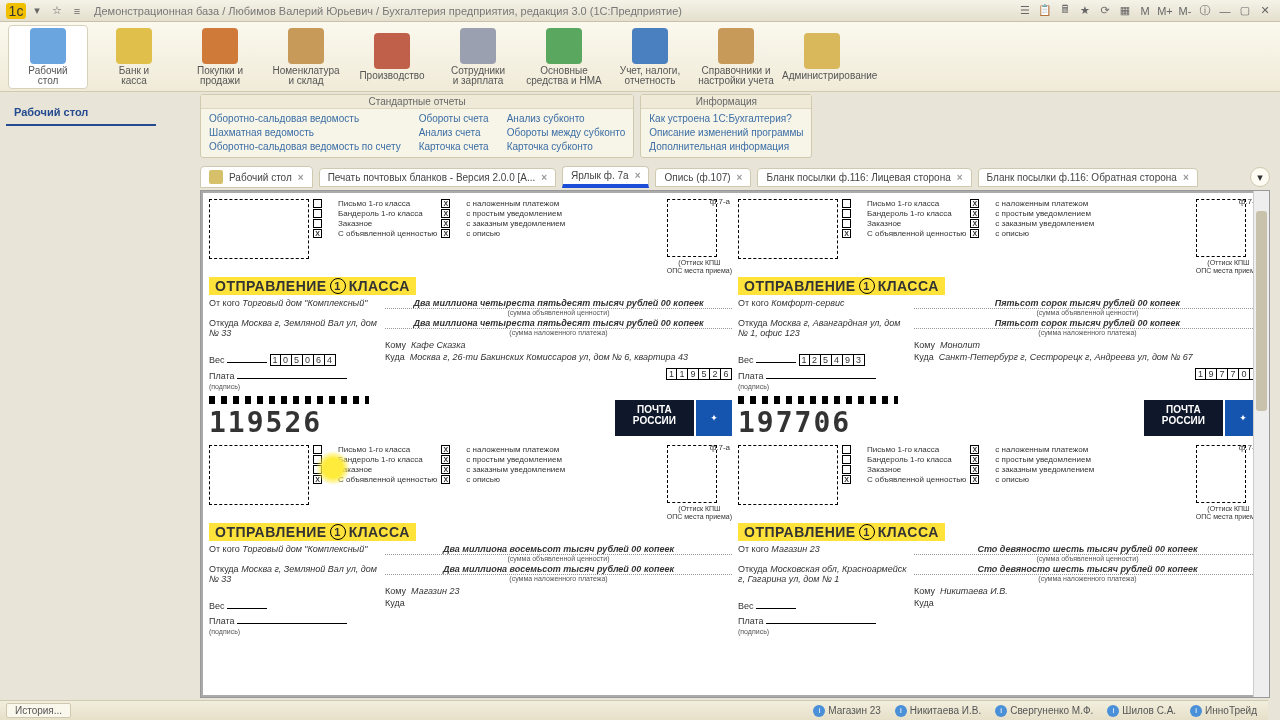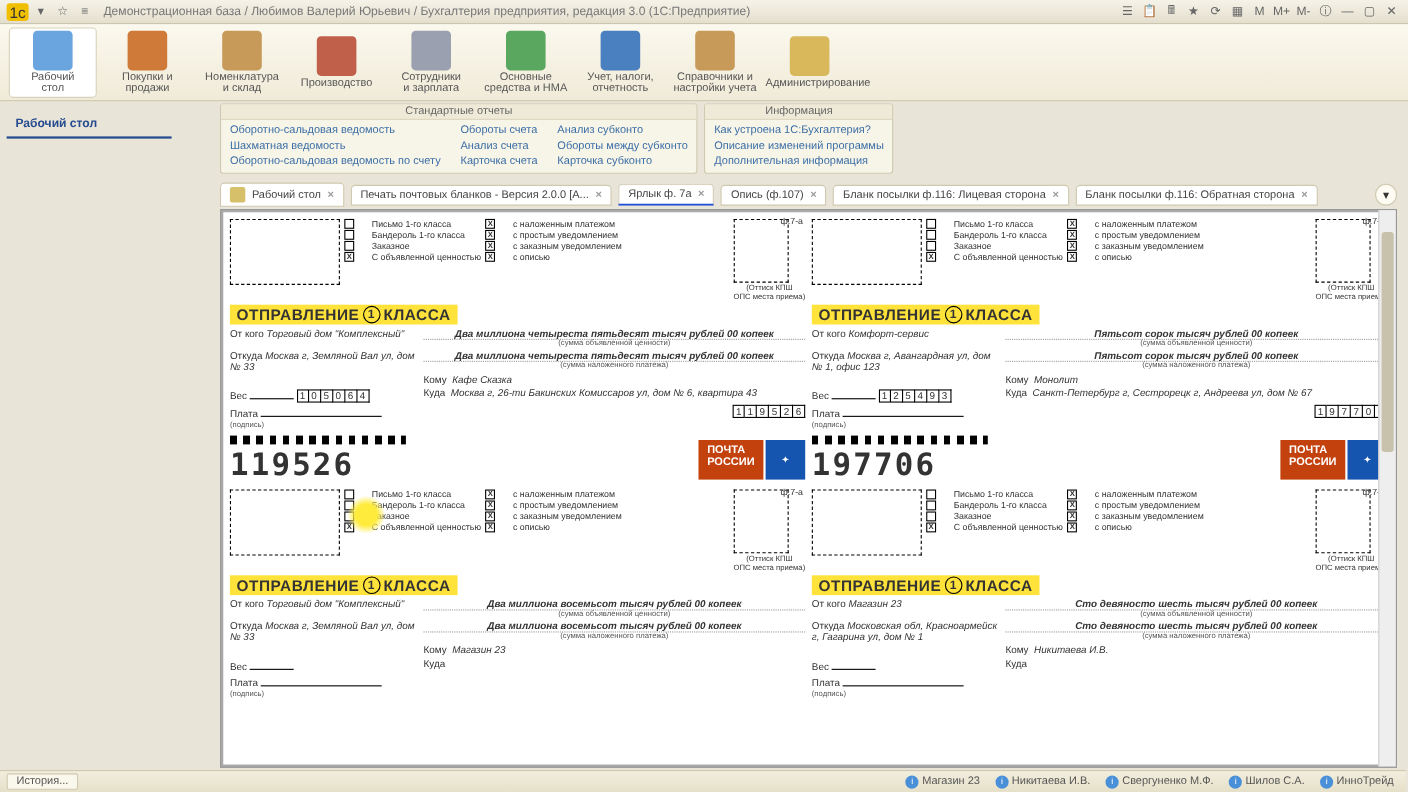--- a/index.html
+++ b/index.html
@@ -22,21 +22,21 @@
   .panel-title{text-align:center;font-size:10px;color:#666;padding:1px;background:#efead8;border-bottom:1px solid #dcd6be}
   .panel-body{display:flex;gap:18px;padding:3px 8px}
   .panel-col a{display:block;color:#3b6ea5;font-size:10px;line-height:14px;text-decoration:none;white-space:nowrap}
   
   .leftnav{position:absolute;left:6px;top:100px;width:150px}
   .leftnav-item{padding:6px 8px;font-size:11px;font-weight:bold;color:#244a8f;border-bottom:2px solid #244a8f}
   
   .tabs{display:flex;gap:6px;padding:4px 6px 0 200px;align-items:center}
   .tab{background:#fff;border:1px solid #cfc9af;border-radius:4px 4px 0 0;padding:3px 8px;display:flex;align-items:center;gap:6px;font-size:10px;color:#444;white-space:nowrap}
   .tab .x{color:#999;font-weight:bold}
-  .tab.active{background:#fff;border-bottom:2px solid #1d4ed8}
+  .tab.active{background:#fff;border-bottom:4px solid #1d4ed8}
   .tab .ticon2{width:14px;height:14px;background:#d6c06a;border-radius:2px}
   .chev{width:20px;height:20px;border:1px solid #cfc9af;border-radius:10px;display:flex;align-items:center;justify-content:center;background:#fdfbf2;margin-left:auto;margin-right:4px}
   
   .docwrap{position:absolute;left:200px;right:10px;top:190px;bottom:22px;background:#aaa;border:1px solid #999;overflow:hidden}
   .doc{position:absolute;inset:2px;background:#fff;overflow:auto}
   .sheet{display:grid;grid-template-columns:1fr 1fr;gap:2px;padding:4px}
   .form{border:0;padding:2px;position:relative;font-size:9px}
   .form .corner{position:absolute;right:4px;top:0;font-size:8px}
   .form .row1{display:flex;gap:4px}
   .dashed{border:1px dashed #000;width:100px;height:60px}
@@ -53,25 +53,25 @@
   .valb{font-style:italic;font-weight:bold;font-size:9px;text-align:center;border-bottom:1px dotted #999}
   .tiny{font-size:7px;color:#555;text-align:center}
   .undl{border-bottom:1px solid #000;height:11px;display:inline-block}
   .boxes{display:inline-flex}
   .boxes span{width:11px;height:12px;border:1px solid #000;border-left:0;display:inline-flex;align-items:center;justify-content:center;font-size:9px}
   .boxes span:first-child{border-left:1px solid #000}
   .bcarea{display:flex;align-items:center;justify-content:space-between;margin-top:6px}
   .bcnum{font-family:monospace;font-size:28px;letter-spacing:2px;font-weight:700}
   .bclines{height:8px;background:repeating-linear-gradient(90deg,#000 0 6px,transparent 6px 12px);width:160px;margin-bottom:2px}
   .post{display:flex;gap:2px}
-  .post .p1{background:#c2410c;color:#fff;font-weight:bold;font-size:10px;padding:4px 8px;line-height:11px;}
+  .post .p1{background:#0f172a;color:#fff;font-weight:bold;font-size:10px;padding:4px 18px;line-height:11px;text-align:center}
   .post .p2{width:36px;height:36px;background:#1555b0;display:flex;align-items:center;justify-content:center;color:#fff}
   .cursor{position:absolute;width:34px;height:34px;border-radius:50%;background:radial-gradient(circle,#ffeb3b 40%,rgba(255,235,59,0) 72%);pointer-events:none}
   
-  .status{position:absolute;left:0;right:2px;bottom:0;height:20px;background:linear-gradient(#f2eedd,#e6e0c9);border-top:1px solid #cfc9af;display:flex;align-items:center;padding:0 6px;font-size:10px;color:#555}
+  .status{position:absolute;left:0;right:12px;bottom:0;height:20px;background:linear-gradient(#f2eedd,#e6e0c9);border-top:1px solid #cfc9af;display:flex;align-items:center;padding:0 6px;font-size:10px;color:#555}
   .status .sbtn{border:1px solid #cfc9af;padding:1px 8px;border-radius:2px;background:#faf7ec}
   .status .right{margin-left:auto;display:flex;gap:4px}
   .status .chip{display:flex;align-items:center;gap:3px;padding:1px 5px}
   .status .i{width:12px;height:12px;background:#4a90d9;border-radius:50%;color:#fff;font-size:8px;display:inline-flex;align-items:center;justify-content:center}
   .scrollbar-v{position:absolute;right:0;top:0;bottom:0;width:16px;background:#eee;border-left:1px solid #ccc}
   .scrollbar-v .thumb{position:absolute;left:2px;right:2px;top:20px;height:200px;background:#c8c2ac;border-radius:3px}
 </style>
 </head>
 <body>
 
@@ -98,20 +98,25 @@
     <span class="tb-btn">▢</span>
     <span class="tb-btn">✕</span>
   </div>
 </div>
 
 <div class="toolbar" id="toolbar">
     <div class="tool sel">
       <div class="ticon" style="background:#6aa5e0"></div>
       <div style="white-space:pre-line;line-height:10px">Рабочий
 стол</div>
+    </div>
+    <div class="tool">
+      <div class="ticon" style="background:#e0c04a"></div>
+      <div style="white-space:pre-line;line-height:10px">Банк и
+касса</div>
     </div>
     <div class="tool">
       <div class="ticon" style="background:#d07a3a"></div>
       <div style="white-space:pre-line;line-height:10px">Покупки и
 продажи</div>
     </div>
     <div class="tool">
       <div class="ticon" style="background:#c79a5a"></div>
       <div style="white-space:pre-line;line-height:10px">Номенклатура
 и склад</div>

